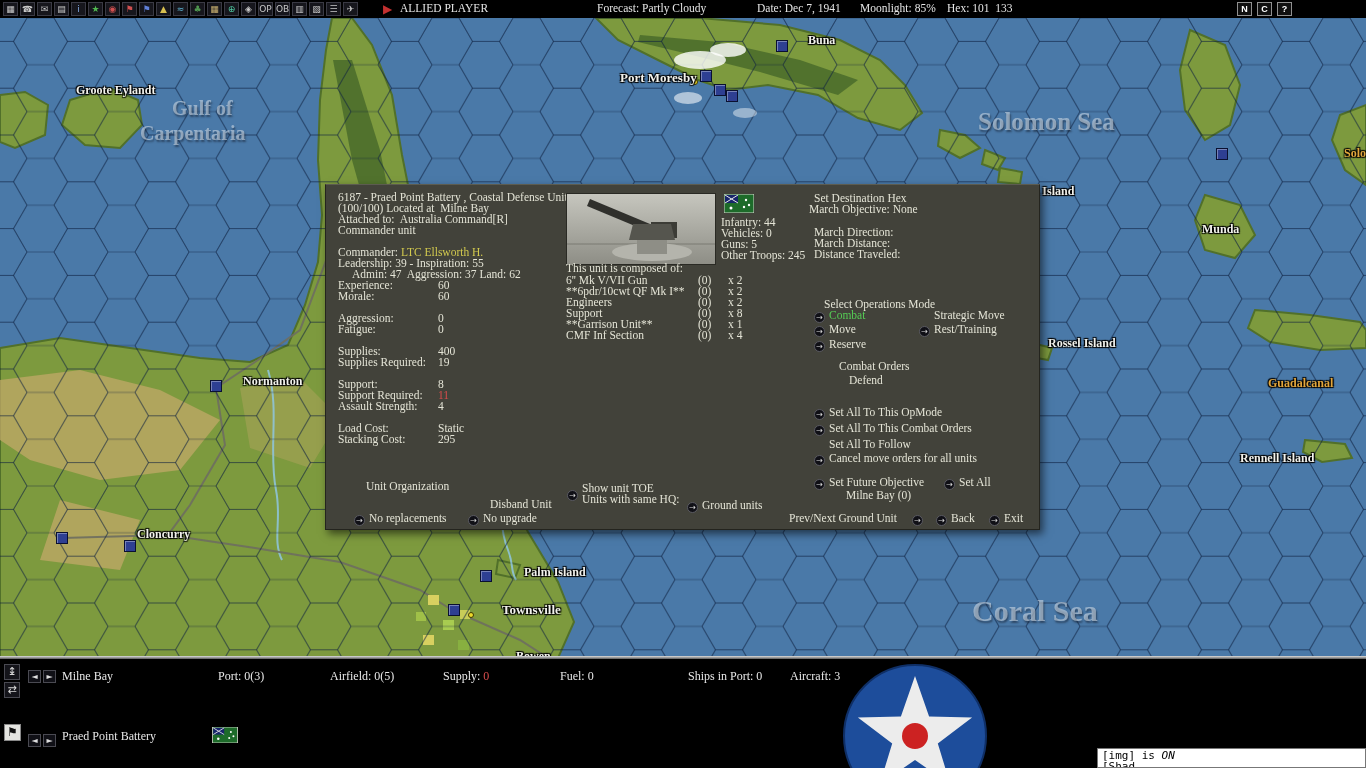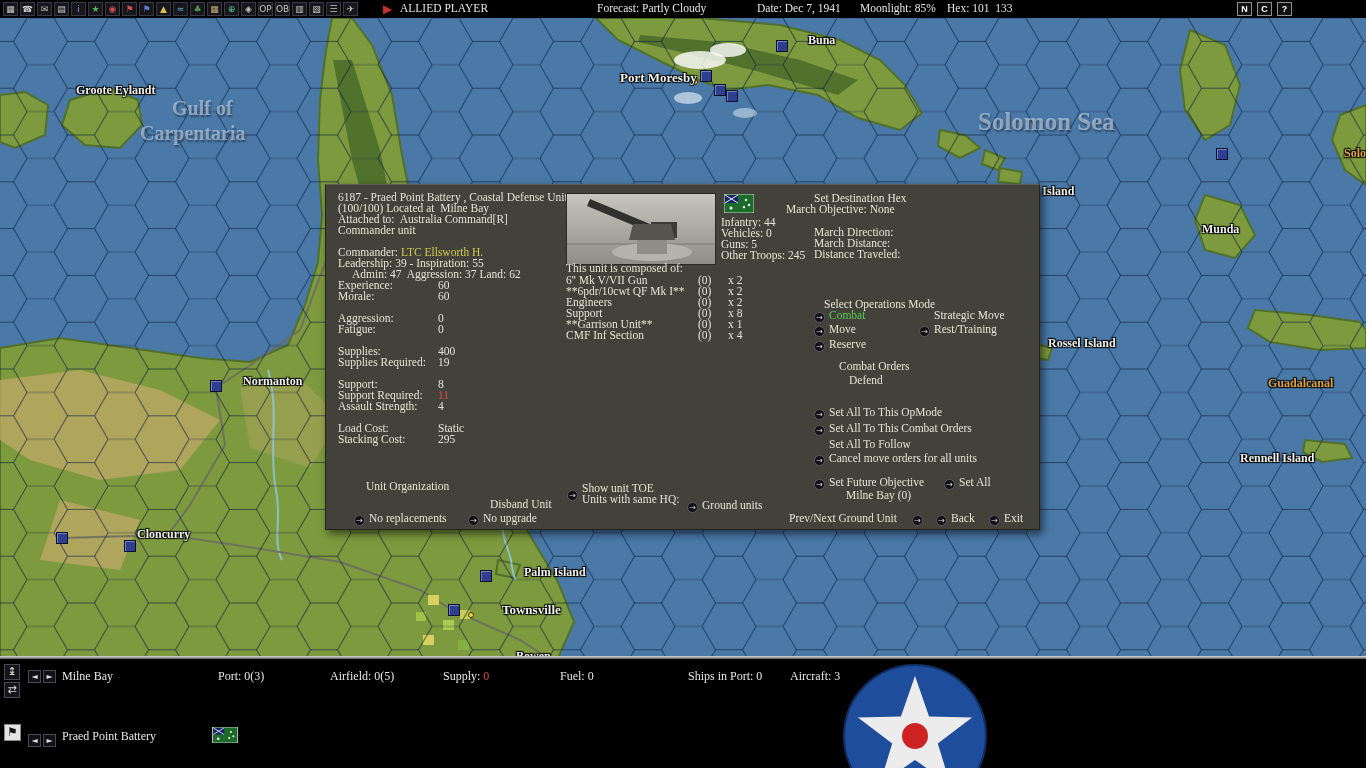--- a/index.html
+++ b/index.html
@@ -153,20 +153,21 @@
     <span class="mlabel" style="left:137px;top:509px">Cloncurry</span>
     <span class="mlabel" style="left:524px;top:547px">Palm Island</span>
     <span class="mlabel" style="left:502px;top:584px;font-size:13px">Townsville</span>
     <span class="mlabel" style="left:516px;top:631px">Bowen</span>
     <span class="mlabel" style="left:1240px;top:433px">Rennell Island</span>
     <span class="mlabel orange" style="left:1344px;top:128px">Solo</span>
 
     <span class="sealabel" style="left:172px;top:79px;font-size:20px">Gulf of</span>
     <span class="sealabel" style="left:140px;top:104px;font-size:20px">Carpentaria</span>
     <span class="sealabel" style="left:978px;top:90px">Solomon Sea</span>
+    <span class="sealabel" style="left:972px;top:576px;font-size:30px">Coral Sea</span>
   </div>
 
   <div class="panel">
     <div class="pl" style="left:12px;top:7px">6187 - Praed Point Battery , Coastal Defense Unit</div>
     <div class="pl" style="left:12px;top:18px">(100/100) Located at  Milne Bay</div>
     <div class="pl" style="left:12px;top:29px">Attached to:  Australia Command[R]</div>
     <div class="pl" style="left:12px;top:40px">Commander unit</div>
     <div class="pl" style="left:12px;top:62px"><span>Commander:</span> <span class="yellow">LTC Ellsworth H.</span></div>
     <div class="pl" style="left:12px;top:73px">Leadership: 39 - Inspiration: 55</div>
     <div class="pl" style="left:26px;top:84px">Admin: 47  Aggression: 37 Land: 62</div>
@@ -242,21 +243,21 @@
     <div class="pv" style="left:372px;top:123px">(0)</div>
     <div class="pv" style="left:402px;top:123px">x 8</div>
     <div class="pl" style="left:240px;top:134px">**Garrison Unit**</div>
     <div class="pv" style="left:372px;top:134px">(0)</div>
     <div class="pv" style="left:402px;top:134px">x 1</div>
     <div class="pl" style="left:240px;top:145px">CMF Inf Section</div>
     <div class="pv" style="left:372px;top:145px">(0)</div>
     <div class="pv" style="left:402px;top:145px">x 4</div>
 
     <div class="pl" style="left:488px;top:8px">Set Destination Hex</div>
-    <div class="pl" style="left:460px;top:19px">March Objective: None</div>
+    <div class="pl" style="left:483px;top:19px">March Objective: None</div>
     <div class="pl" style="left:488px;top:42px">March Direction:</div>
     <div class="pl" style="left:488px;top:53px">March Distance:</div>
     <div class="pl" style="left:488px;top:64px">Distance Traveled:</div>
     <div class="pl" style="left:498px;top:114px">Select Operations Mode</div>
     <span class="ab" style="left:488px;top:127px">→</span>
     <div class="pl green" style="left:503px;top:125px">Combat</div>
     <div class="pl" style="left:608px;top:125px">Strategic Move</div>
     <span class="ab" style="left:488px;top:141px">→</span>
     <div class="pl" style="left:503px;top:139px">Move</div>
     <span class="ab" style="left:593px;top:141px">→</span>
@@ -328,14 +329,18 @@
 
     <div style="position:absolute;left:840px;top:1px;width:150px;height:150px">
       <svg width="150" height="150" viewBox="0 0 150 150">
         <circle cx="75" cy="76" r="71" fill="#1d4d9b" stroke="#0f2f66" stroke-width="2"></circle>
         <path d="M75 16 L89.1 56.6 L132.1 57.5 L97.8 83.4 L110.3 124.5 L75 100 L39.7 124.5 L52.2 83.4 L17.9 57.5 L60.9 56.6 Z" fill="#ececec"></path>
         <circle cx="75" cy="76" r="13" fill="#cc2222"></circle>
       </svg>
     </div>
   </div>
 
+  <div class="console">
+    <div><span>[img] is </span><em>ON</em></div>
+    <div>[Shad</div>
+  </div>
 
 </div>
 
 </body></html>

